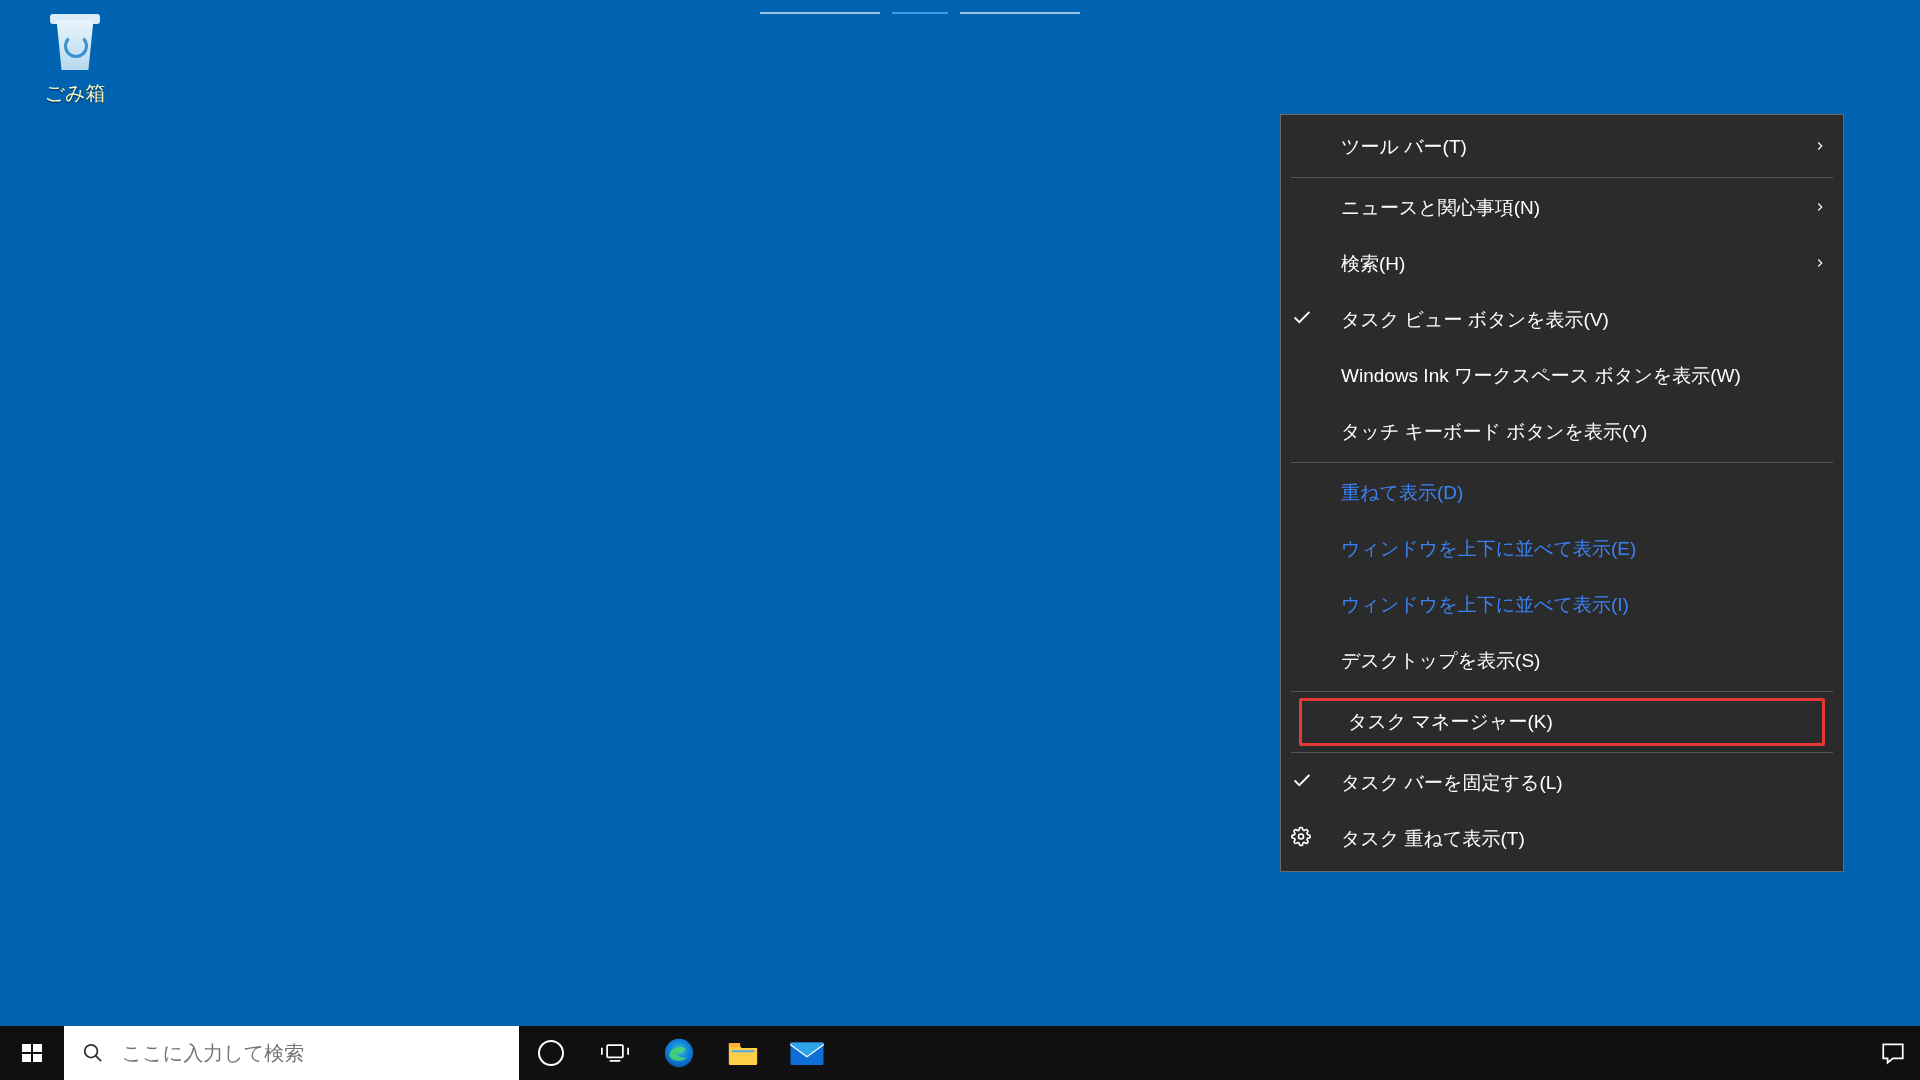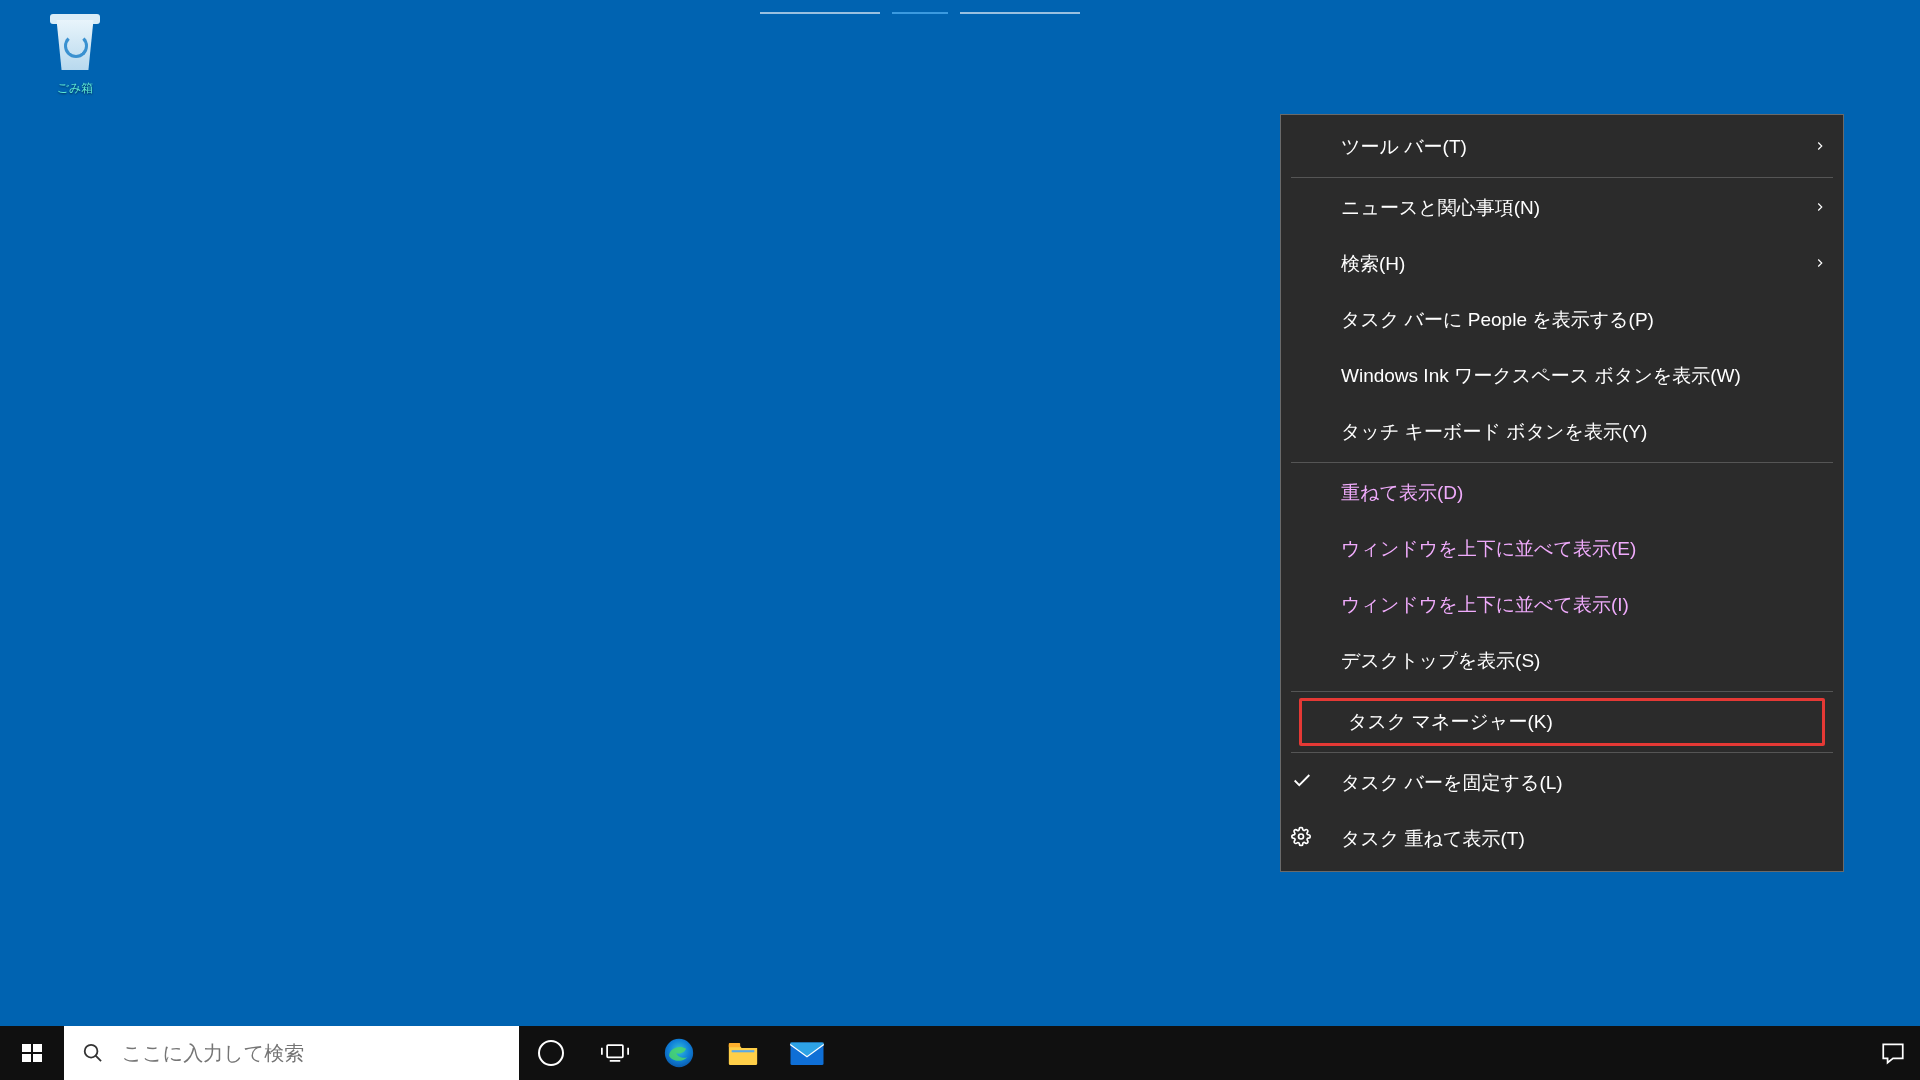--- a/index.html
+++ b/index.html
@@ -29,21 +29,21 @@
   .recycle-bin-img .bin-lid {
     position:absolute; left:6px; top:2px; width:50px; height:10px;
     background:#d9ecf7; border-radius:3px;
   }
   .recycle-bin-img .recycle-arrows {
     position:absolute; left:20px; top:22px; width:24px; height:24px;
     border:3px solid #3a91d0; border-radius:50%;
     border-top-color:transparent;
   }
   .desktop-icon-label {
-    color:#5eead4; font-size:12px; text-shadow:0 1px 2px rgba(0,0,0,.6);
+    color:#fef9c3; font-size:20px; text-shadow:0 1px 2px rgba(0,0,0,.6);
   }
 
   
   .taskbar {
     position:absolute; left:0; bottom:0; width:100%; height:54px;
     background:#101010; display:flex; align-items:center;
   }
   .start-btn {
     width:64px; height:54px; display:flex; align-items:center; justify-content:center; cursor:pointer;
   }
@@ -89,21 +89,21 @@
     border:1px solid #6a6a6a;
     padding:4px 0;
     color:#fff;
     font-size:19px;
   }
   .cm-item {
     height:56px; display:flex; align-items:center;
     padding:0 16px 0 50px; position:relative; cursor:pointer;
     margin:0 10px;
   }
-  .cm-item.disabled { color:#f0abfc; cursor:default; }
+  .cm-item.disabled { color:#3b82f6; cursor:default; }
   .cm-item .chev {
     position:absolute; right:6px; top:50%; transform:translateY(-50%);
     color:#fff;
   }
   .cm-item .check {
     position:absolute; left:0px; top:50%; transform:translateY(-50%);
     color:#fff;
   }
   .cm-item .gear {
     position:absolute; left:0px; top:50%; transform:translateY(-50%);
@@ -167,24 +167,29 @@
   <div class="cm-item">
     <span>検索(H)</span>
     <span class="chev">
       <svg width="14" height="14" viewBox="0 0 24 24" fill="none" stroke="currentColor" stroke-width="2">
           <polyline points="9 18 15 12 9 6"></polyline>
         </svg>
     </span>
   </div>
 
 
-
-  <div class="cm-item">
-    <span>タスク バーに People を表示する(P)</span>
-  </div>
+  <div class="cm-item">
+    <span class="check">
+      <svg width="22" height="22" viewBox="0 0 24 24" fill="none" stroke="currentColor" stroke-width="2">
+          <polyline points="20 6 9 17 4 12"></polyline>
+        </svg>
+    </span>
+    <span>タスク ビュー ボタンを表示(V)</span>
+  </div>
+
 
   <div class="cm-item">
     <span>Windows Ink ワークスペース ボタンを表示(W)</span>
   </div>
 
   <div class="cm-item">
     <span>タッチ キーボード ボタンを表示(Y)</span>
   </div>
 
   <div class="cm-sep"></div>

